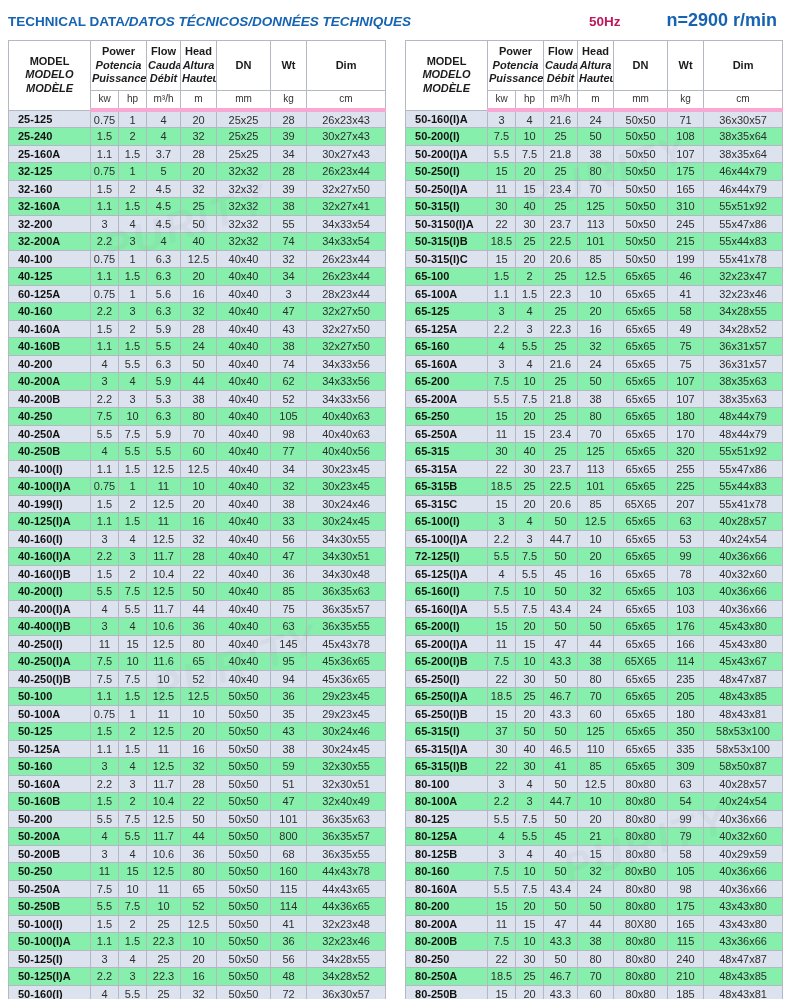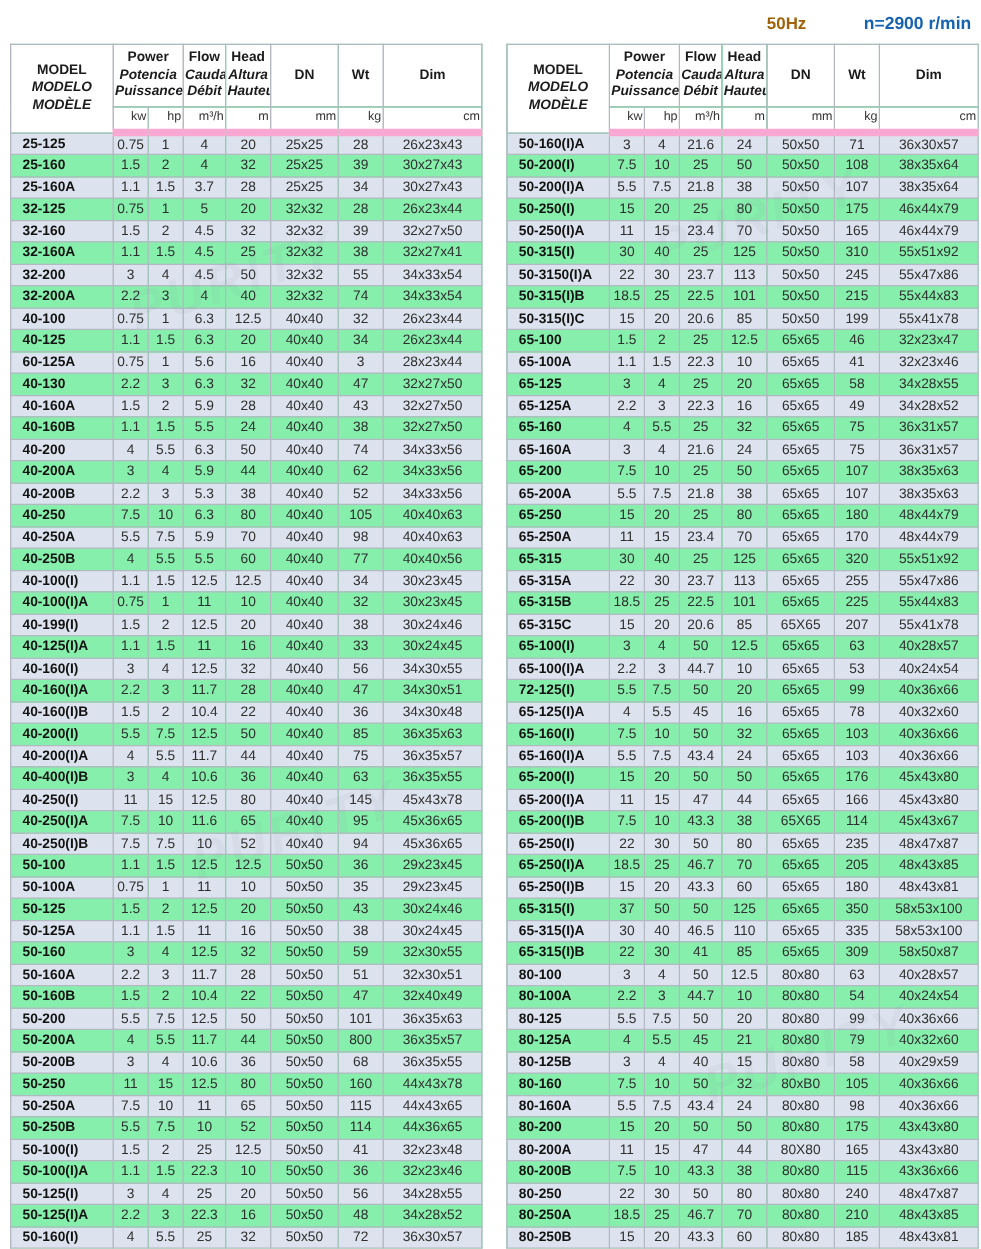--- a/index.html
+++ b/index.html
@@ -4,60 +4,61 @@
 <style>
   html,body{margin:0;padding:0;}
   body{
     width:785px;height:999px;background:#ffffff;
     font-family:"Liberation Sans",sans-serif;
     position:relative;overflow:hidden;
   }
   .topbar{display:flex;align-items:baseline;padding:10px 6px 0 8px;}
   .page-title{color:#1663b2;font-weight:bold;font-size:13.5px;white-space:nowrap;}
   .page-title .it{font-style:italic;}
-  .freq-label{margin-left:auto;color:#a16207;font-weight:bold;font-size:13.5px;}
-  .speed-label{margin-left:46px;margin-right:2px;color:#1663b2;font-weight:bold;font-size:14px;}
+  .freq-label{margin-left:auto;color:#be185d;font-weight:bold;font-size:13.5px;}
+  .speed-label{margin-left:46px;margin-right:2px;color:#1663b2;font-weight:bold;font-size:18px;}
 
   .tables-wrap{display:flex;gap:19px;padding:9px 5px 0 8px;}
   table.data-table{
     border-collapse:collapse;table-layout:fixed;
     width:377px;height:957px;
     border:1.5px solid #6e6e6e;
     background:#86efac;
   }
   .data-table th,.data-table td{
     border:1px solid #b3b8c2;
     overflow:hidden;white-space:nowrap;
   }
   .data-table thead th{
     background:#fff;color:#1b1b1b;font-size:11px;font-weight:bold;
     text-align:center;vertical-align:middle;line-height:1.25;
   }
   .data-table tr.main-hdr th{height:47px;}
   .data-table tr.units-row th{height:15px;font-size:10px;font-weight:normal;color:#333;}
-  .data-table tr.units-row th{border-bottom:6px solid #f9a8d4;text-align:right;}
+  .data-table tr.units-row th{border-bottom:4px solid #f9a8d4;}
   .data-table th .hdr-sub{font-style:italic;}
   .data-table tbody tr{height:17.5px;}
   .data-table tbody tr:nth-child(odd){background:#dde3ee;}
   .data-table td{
     font-size:11px;color:#2e2e2e;text-align:center;padding:0;
   }
   .data-table td.model{
     text-align:left;padding-left:9px;font-weight:bold;color:#121212;
   }
   .watermark{
     position:absolute;color:#7a8599;opacity:0.07;
     font-size:42px;font-weight:bold;font-style:italic;
     transform:rotate(-18deg);pointer-events:none;letter-spacing:3px;
   }
 </style>
 </head>
 <body>
 
 <div class="topbar">
+  <div class="page-title"><span>TECHNICAL DATA</span><span class="it">/DATOS TÉCNICOS/DONNÉES TECHNIQUES</span></div>
   <div class="freq-label">50Hz</div>
   <div class="speed-label">n=2900 r/min</div>
 </div>
 
 <div class="tables-wrap">
 
   <table class="data-table">
     <colgroup>
       <col style="width:82px">
         <col style="width:28px">
@@ -109,21 +110,21 @@
           <td class="model">25-125</td>
           <td>0.75</td>
           <td>1</td>
           <td>4</td>
           <td>20</td>
           <td>25x25</td>
           <td>28</td>
           <td>26x23x43</td>
         </tr>
         <tr>
-          <td class="model">25-160</td>
+          <td class="model">25-240</td>
           <td>1.5</td>
           <td>2</td>
           <td>4</td>
           <td>32</td>
           <td>25x25</td>
           <td>39</td>
           <td>30x27x43</td>
         </tr>
         <tr>
           <td class="model">25-160A</td>
@@ -209,21 +210,21 @@
           <td class="model">60-125A</td>
           <td>0.75</td>
           <td>1</td>
           <td>5.6</td>
           <td>16</td>
           <td>40x40</td>
           <td>3</td>
           <td>28x23x44</td>
         </tr>
         <tr>
-          <td class="model">40-130</td>
+          <td class="model">40-160</td>
           <td>2.2</td>
           <td>3</td>
           <td>6.3</td>
           <td>32</td>
           <td>40x40</td>
           <td>47</td>
           <td>32x27x50</td>
         </tr>
         <tr>
           <td class="model">40-160A</td>

